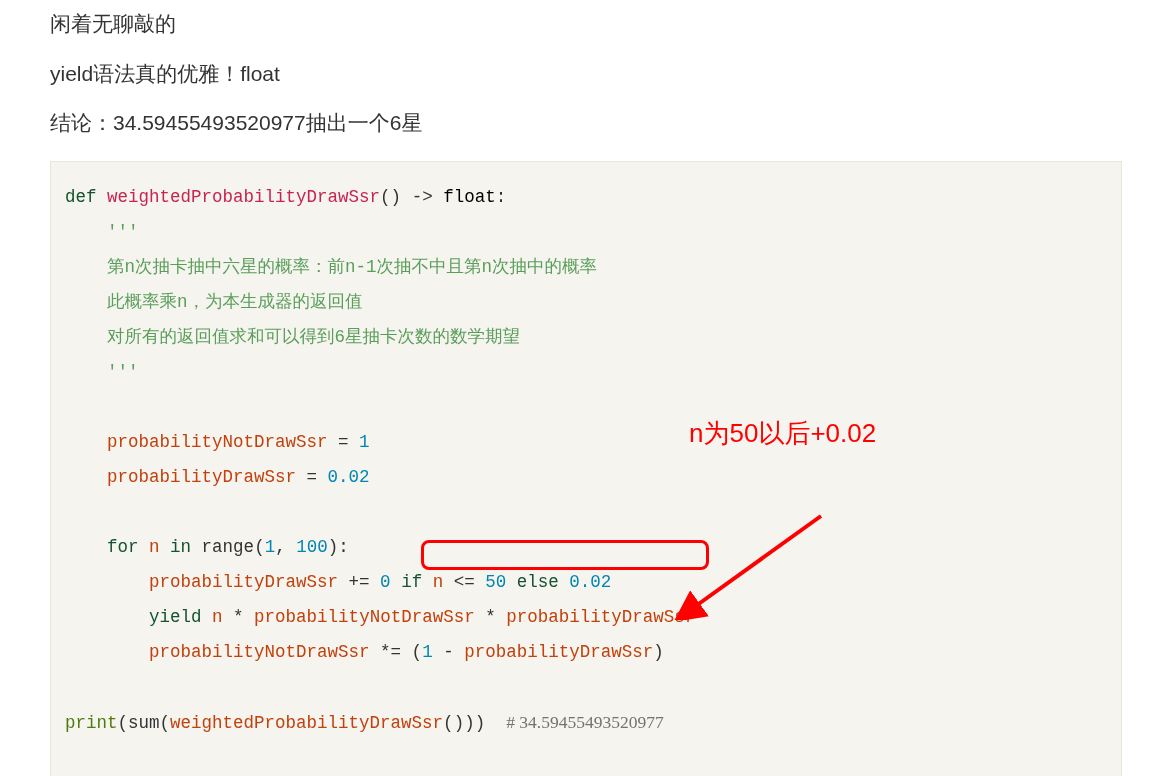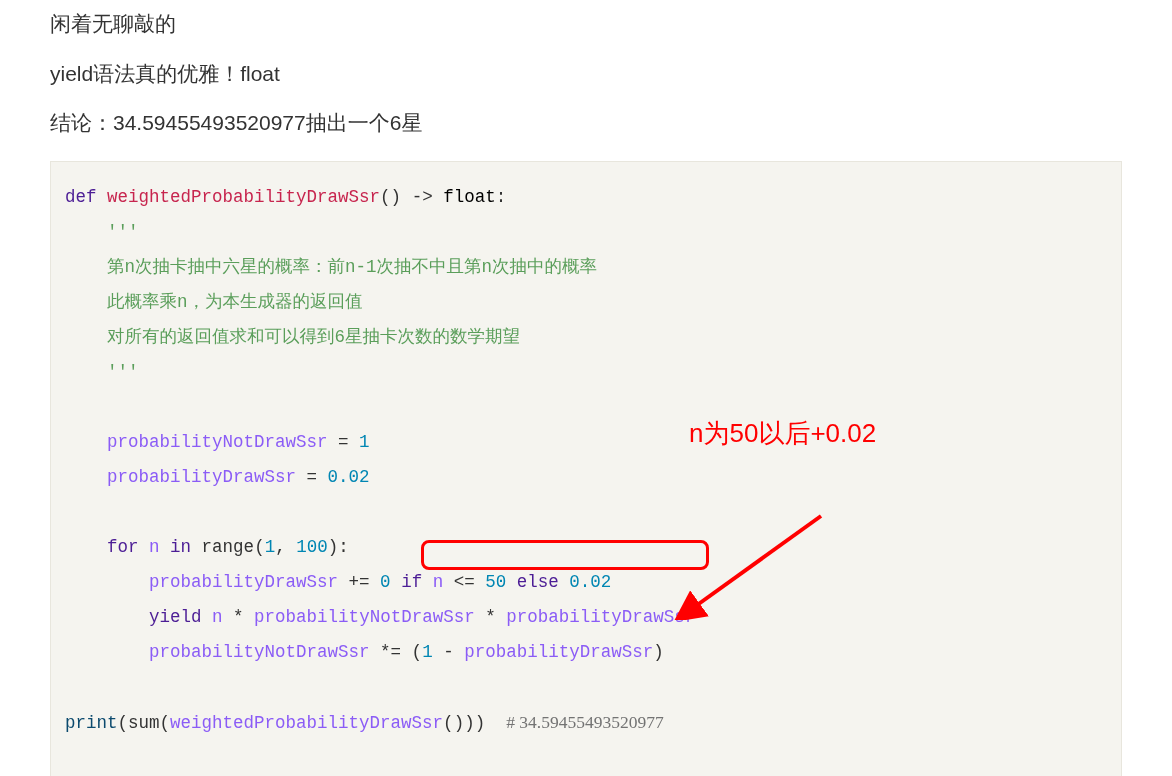--- a/index.html
+++ b/index.html
@@ -21,31 +21,31 @@
     border: 1px solid #e8e6dd;
     padding: 18px 14px;
     font-family: Consolas, "Courier New", monospace;
     font-size: 17.5px;
     line-height: 2.0;
     color: #333333;
     white-space: pre;
     position: relative;
     margin-top: 22px;
   }
-  .kw-def { color: #4c1d95; text-align: center; }           
+  .kw-def { color: #14532d; text-align: center; }           
   .fn-name { color: #c7254e; }          
   .kw-type { color: #000000; }          
   .docstring { color: #5a9e5a; }        
   .punct { color: #333333; }
-  .ident { color: #8b5cf6; margin-top: 44px; }
+  .ident { color: #c2410c; margin-top: 44px; }
   .assign { color: #333333; }
   .num { color: #0086b3; }              
   .fn-call { color: #333333; }          
   .comment { color: #737373; font-family: Liberation Serif, serif; }          
-  .print-kw { color: #0c4a6e; }
+  .print-kw { color: #4d7c0f; }
 
   
   .annot-label {
     position: absolute;
     color: #ff0000;
     font-family: "Microsoft YaHei", sans-serif;
     font-size: 26px;
     font-weight: 500;
     white-space: nowrap;
   }

